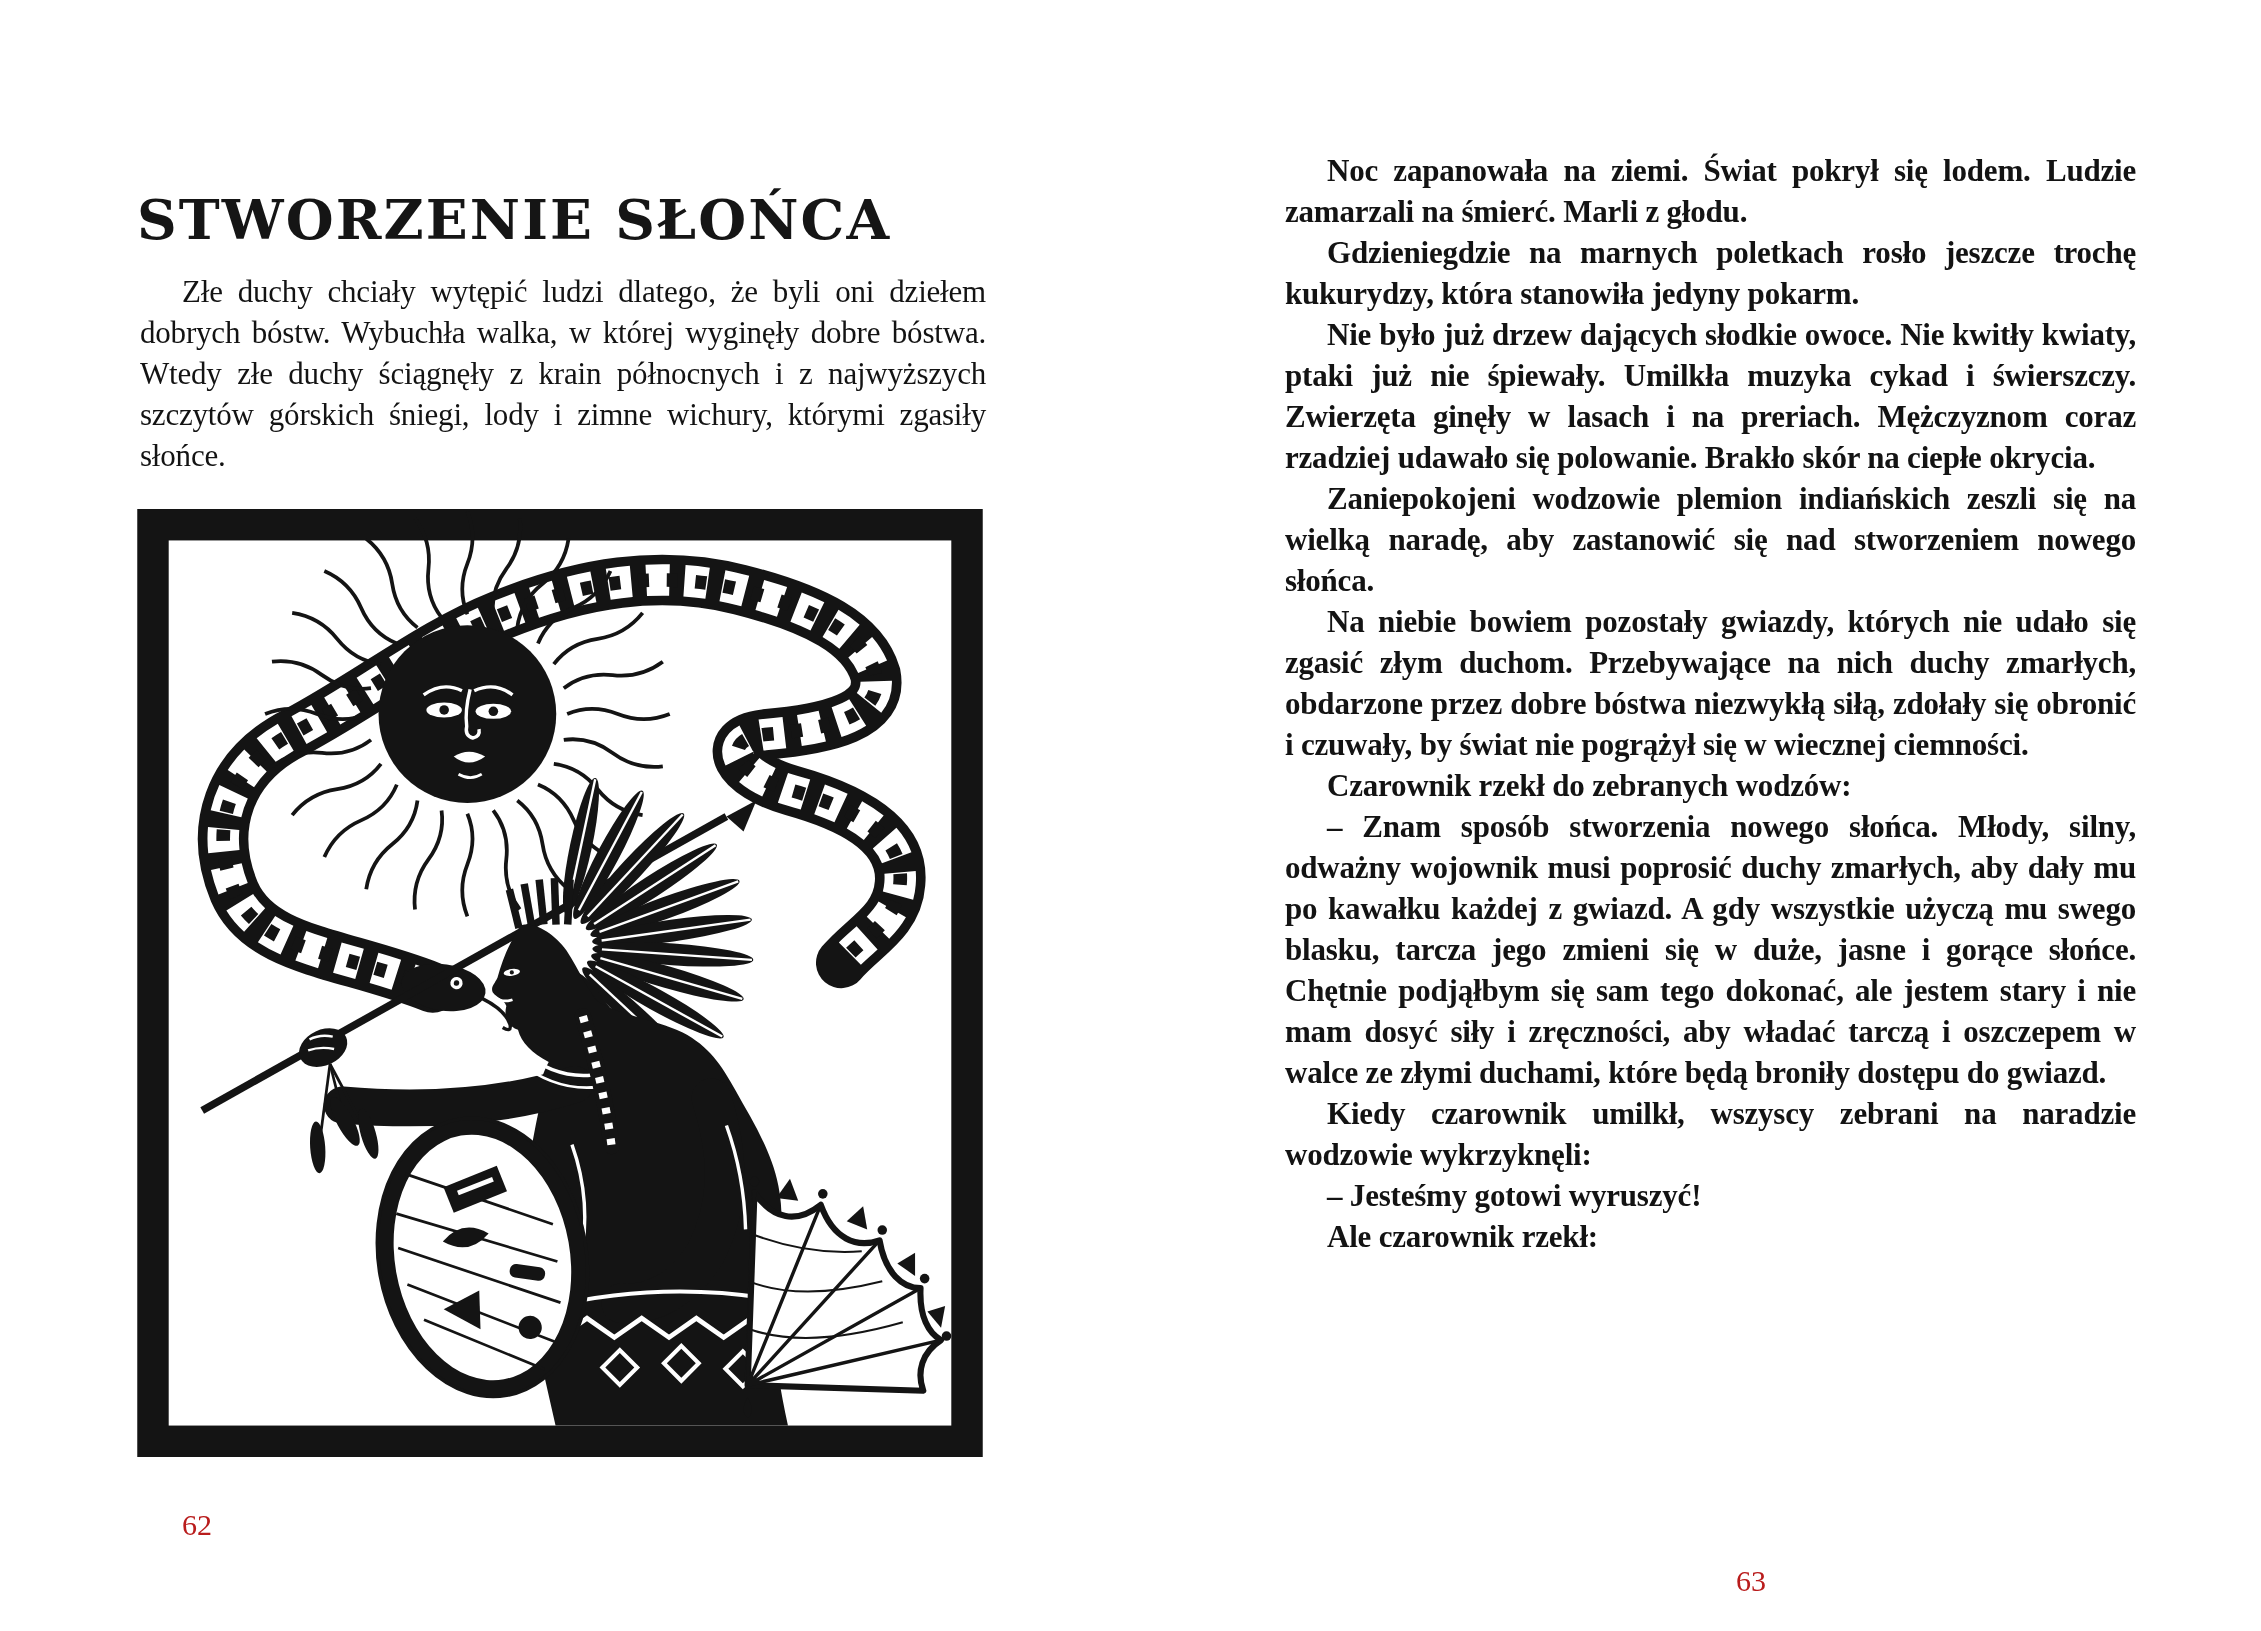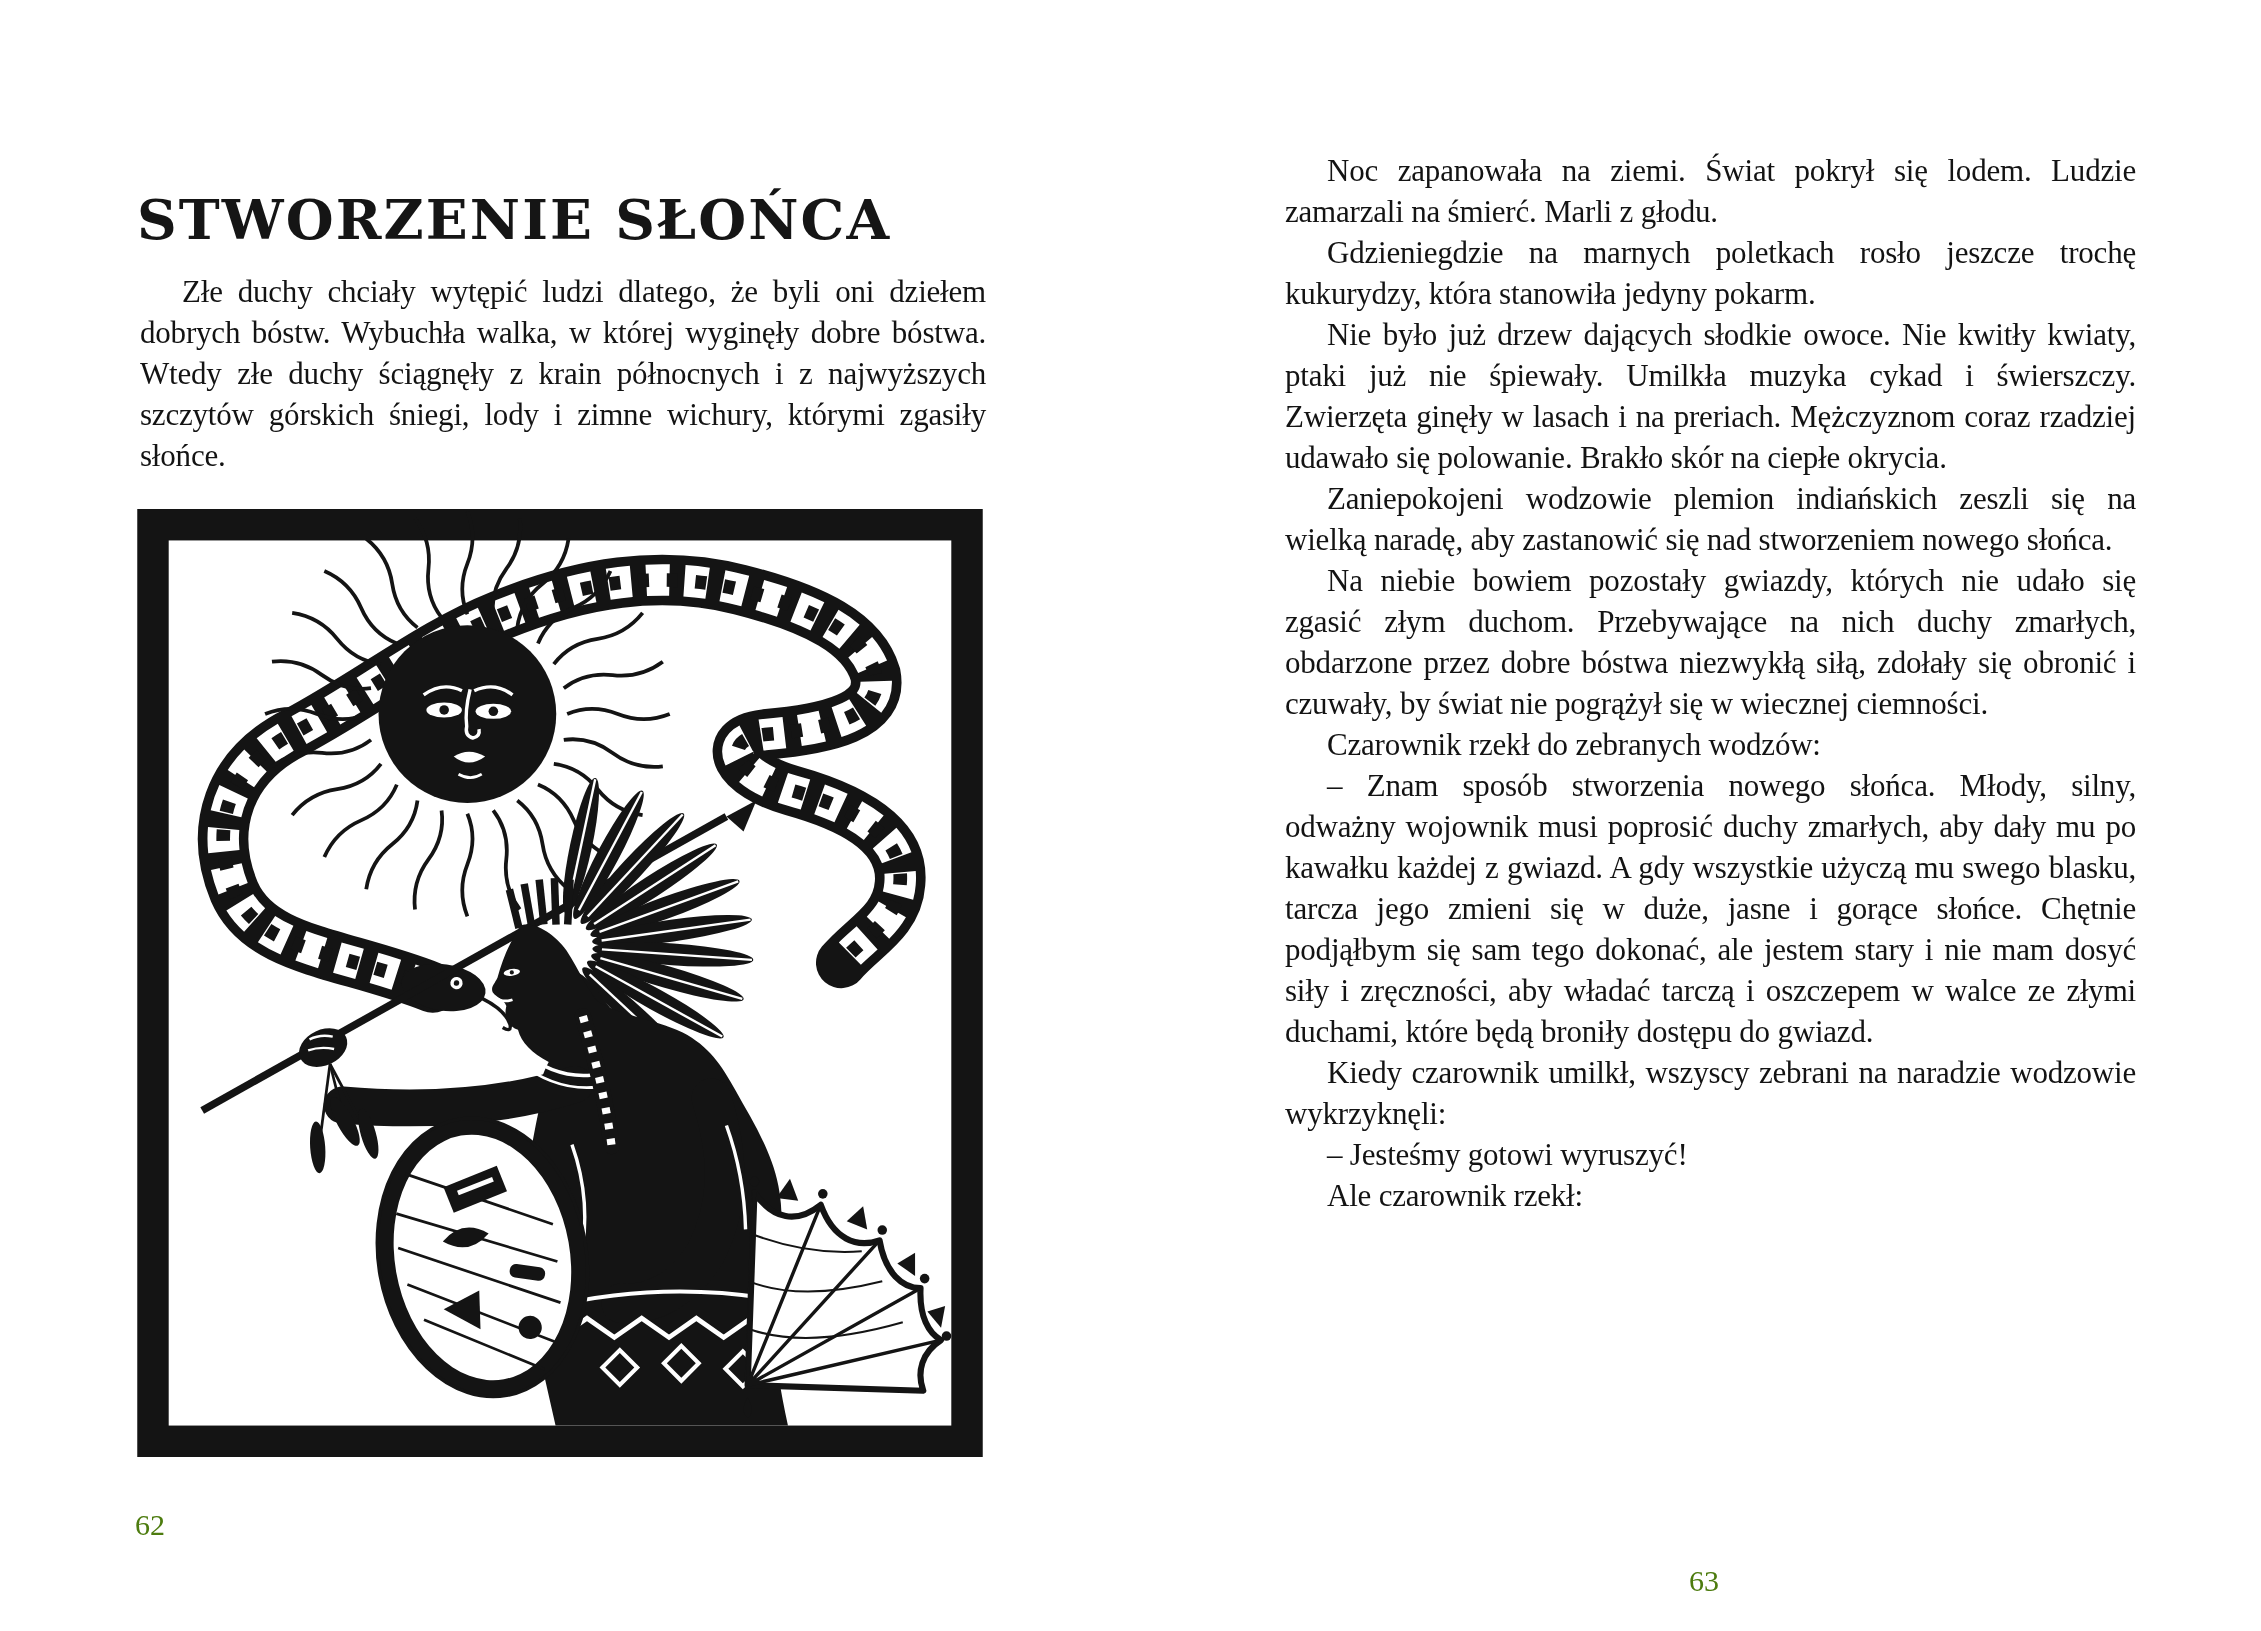--- a/index.html
+++ b/index.html
@@ -15,23 +15,23 @@
     font-weight:700;font-size:55px;letter-spacing:2.1px;
     color:#151515;white-space:nowrap;margin-top:24px;
   }
   .body-col{
     position:absolute;
     font-size:31px;line-height:41px;letter-spacing:-0.2px;
     text-align:justify;color:#131313;
   }
   .body-col p{margin:0;text-indent:42px;}
   .left-par{left:140px;top:271px;width:846px;}
-  .right-col{left:1285px;top:150px;width:851px;}
+  .right-col{left:1285px;top:150px;width:851px;font-weight:bold;}
   .folio{
-    position:absolute;font-size:30px;color:#4d7c0f;
+    position:absolute;font-size:30px;color:#b91c1c;margin-left:47px;
   }
   .folio-left{left:135px;top:1508px;}
   .folio-right{left:1285px;top:1564px;width:838px;text-align:center;font-family:Liberation Serif, serif;}
   .illustration-wrap{
     position:absolute;left:137px;top:509px;width:846px;height:948px;
   }
   .illustration-wrap svg{display:block;width:100%;height:100%;}
 </style>
 </head>
 <body>

